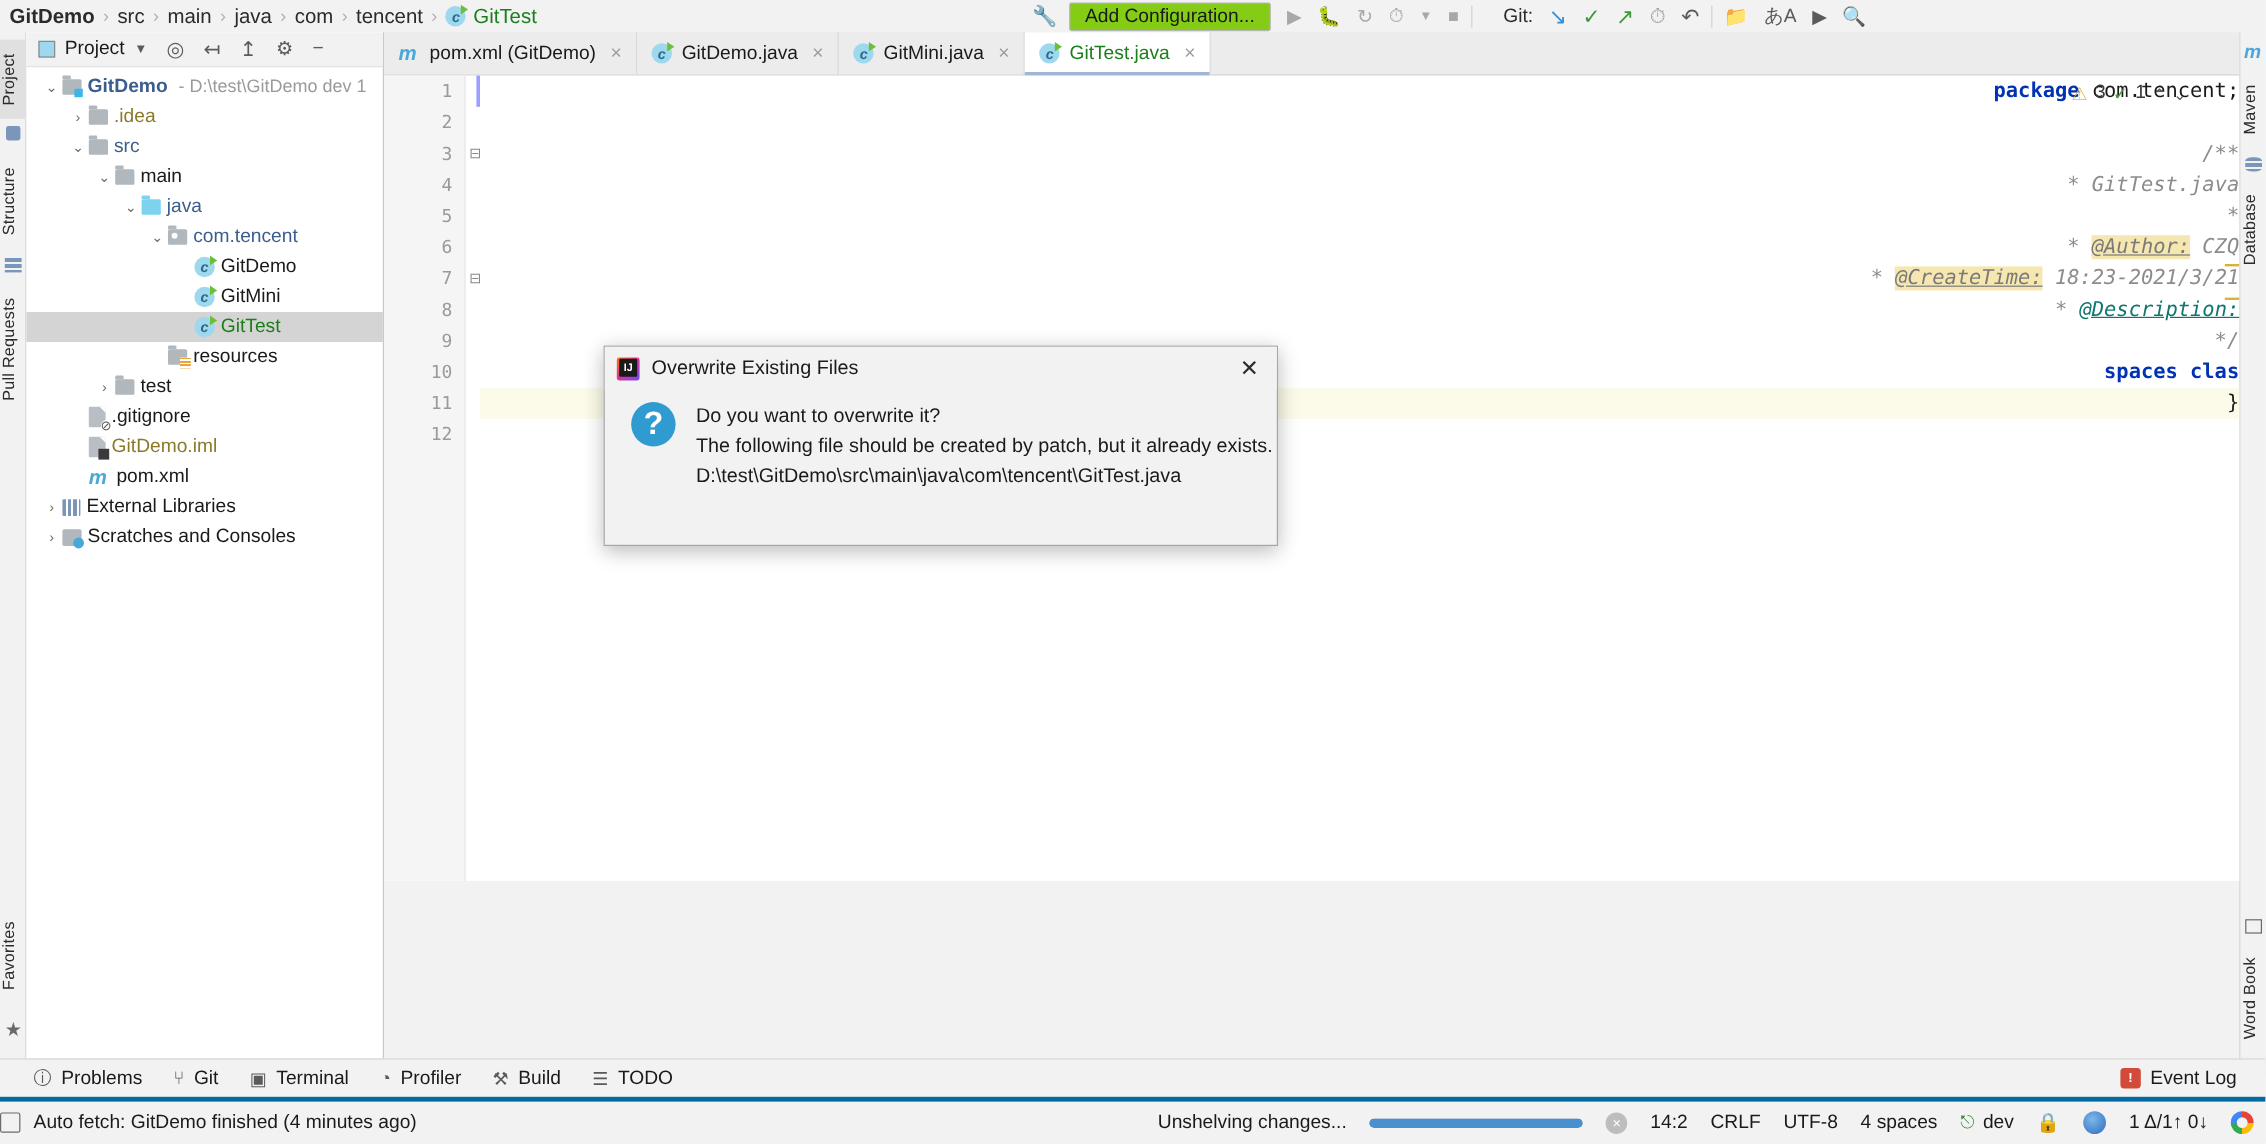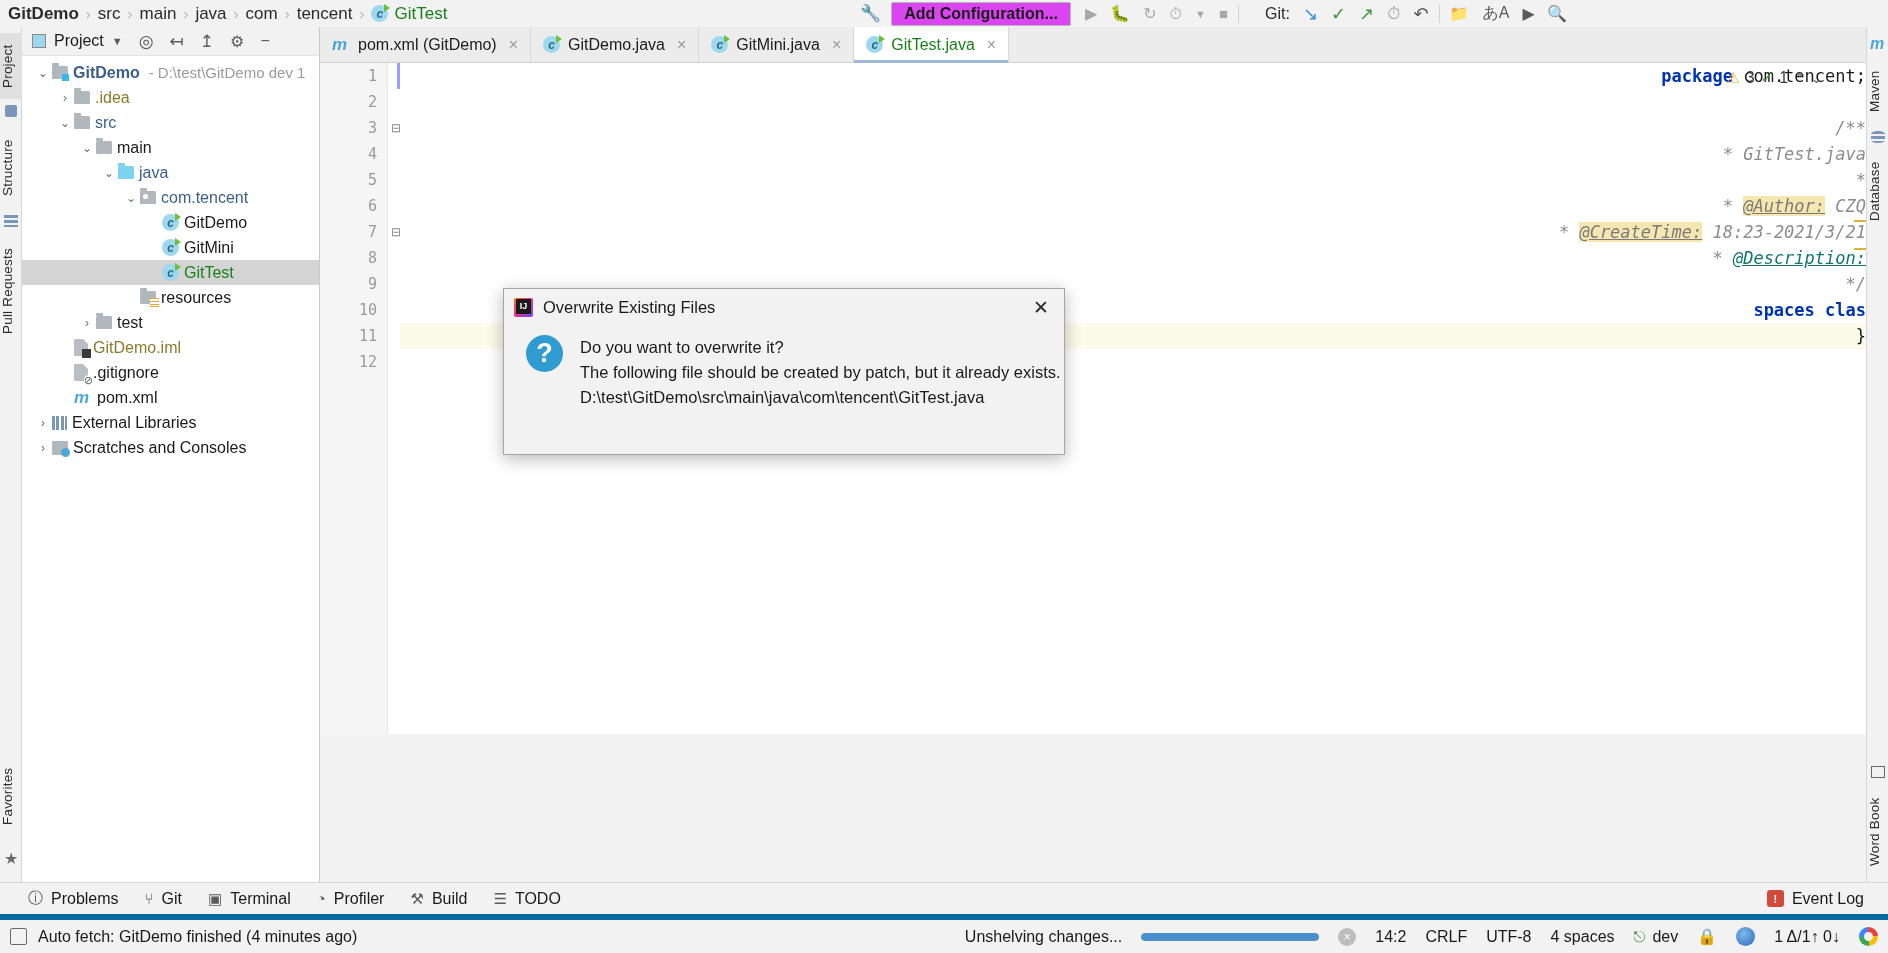--- a/index.html
+++ b/index.html
@@ -24,23 +24,23 @@
   .crumb.bold { font-weight: bold; }
   .crumb.green { color: #1a7f1a; }
 
   
   .nav-tools {
     position: absolute; left: 860px; top: 0; height: 27px;
     display: flex; align-items: center; gap: 0px;
   }
   .wrench { color: #7a7a7a; font-size: 17px; margin-right: 10px; }
   .addcfg {
-    border: 1px solid #b5b5b5; background: #d946ef;
+    border: 1px solid #b5b5b5; background: #84cc16;
     height: 24px; padding: 0 12px; display: flex; align-items: center;
-    font-size: 16px; color: #1a1a1a; border-radius: 2px; font-weight: bold;
+    font-size: 16px; color: #1a1a1a; border-radius: 2px;
   }
   .run-icons { display: flex; align-items: center; gap: 13px; margin-left: 14px; color: #a8a8a8; font-size: 16px; }
   .gitgroup { display:flex; align-items:center; gap: 13px; margin-left: 16px; font-size: 16px; }
   .divider-v { width: 1px; height: 18px; background: #d0d0d0; margin: 0 10px; }
 
   
   .leftstrip {
     position: absolute; left: 0; top: 27px; width: 22px; height: 869px;
     background: #f2f2f2; border-right: 1px solid #d6d6d6;
   }
@@ -277,22 +277,22 @@
     position: absolute; right: 24px; display: flex; align-items: center; gap: 8px;
   }
   .el-ic {
     width: 17px; height: 17px; border-radius: 3px; background: #d14a3a; color:#fff;
     font-size: 11px; display:flex; align-items:center; justify-content:center; font-weight:bold;
   }
 
   
   .statusbar {
     position: absolute; left: 0; bottom: 0; width: 1888px; height: 39px;
-    background: #f2f2f2; border-top: 6px solid #0369a1;
-    display: flex; align-items: center; font-size: 16px; padding-left: 10px;
+    background: #f2f2f2; border-top: 4px solid #0369a1;
+    display: flex; align-items: center; font-size: 16px; 
   }
   .sb-ic { width: 17px; height: 17px; border: 1.5px solid #6a6a6a; border-radius: 2px; flex:none; }
   .sb-left { margin-left: 11px; }
   .sb-right { position: absolute; right: 10px; display: flex; align-items: center; gap: 0; }
   .sb-seg { margin-left: 19px; display: flex; align-items: center; gap: 7px; }
   .progbar {
     width: 178px; height: 8px; border-radius: 5px; background: #d6d6d6; overflow: hidden;
     position: relative;
   }
   .progfill { position: absolute; left: 0; top: 0; height: 8px; background: #4a90cf; border-radius: 5px; }
@@ -457,28 +457,28 @@
         </div>
         <div class="trow">
           <span style="width:52px;flex:none"></span>
           <span class="chev">›</span>
           <span class="folder"></span>
           <span class="tlabel c-dark" style="">test</span>
         </div>
         <div class="trow">
           <span style="width:30px;flex:none"></span>
           <span class="chev none">›</span>
+          <span class="file-ic git"></span>
+          <span class="tlabel c-dark" style="">.gitignore</span>
+        </div>
+        <div class="trow">
+          <span style="width:30px;flex:none"></span>
+          <span class="chev none">›</span>
           <span class="file-ic iml"></span>
           <span class="tlabel c-amber" style="">GitDemo.iml</span>
-        </div>
-        <div class="trow">
-          <span style="width:30px;flex:none"></span>
-          <span class="chev none">›</span>
-          <span class="file-ic git"></span>
-          <span class="tlabel c-dark" style="">.gitignore</span>
         </div>
         <div class="trow">
           <span style="width:30px;flex:none"></span>
           <span class="chev none">›</span>
           <span class="m-ic">m</span>
           <span class="tlabel c-dark" style="">pom.xml</span>
         </div>
         <div class="trow">
           <span style="width:8px;flex:none"></span>
           <span class="chev">›</span>

